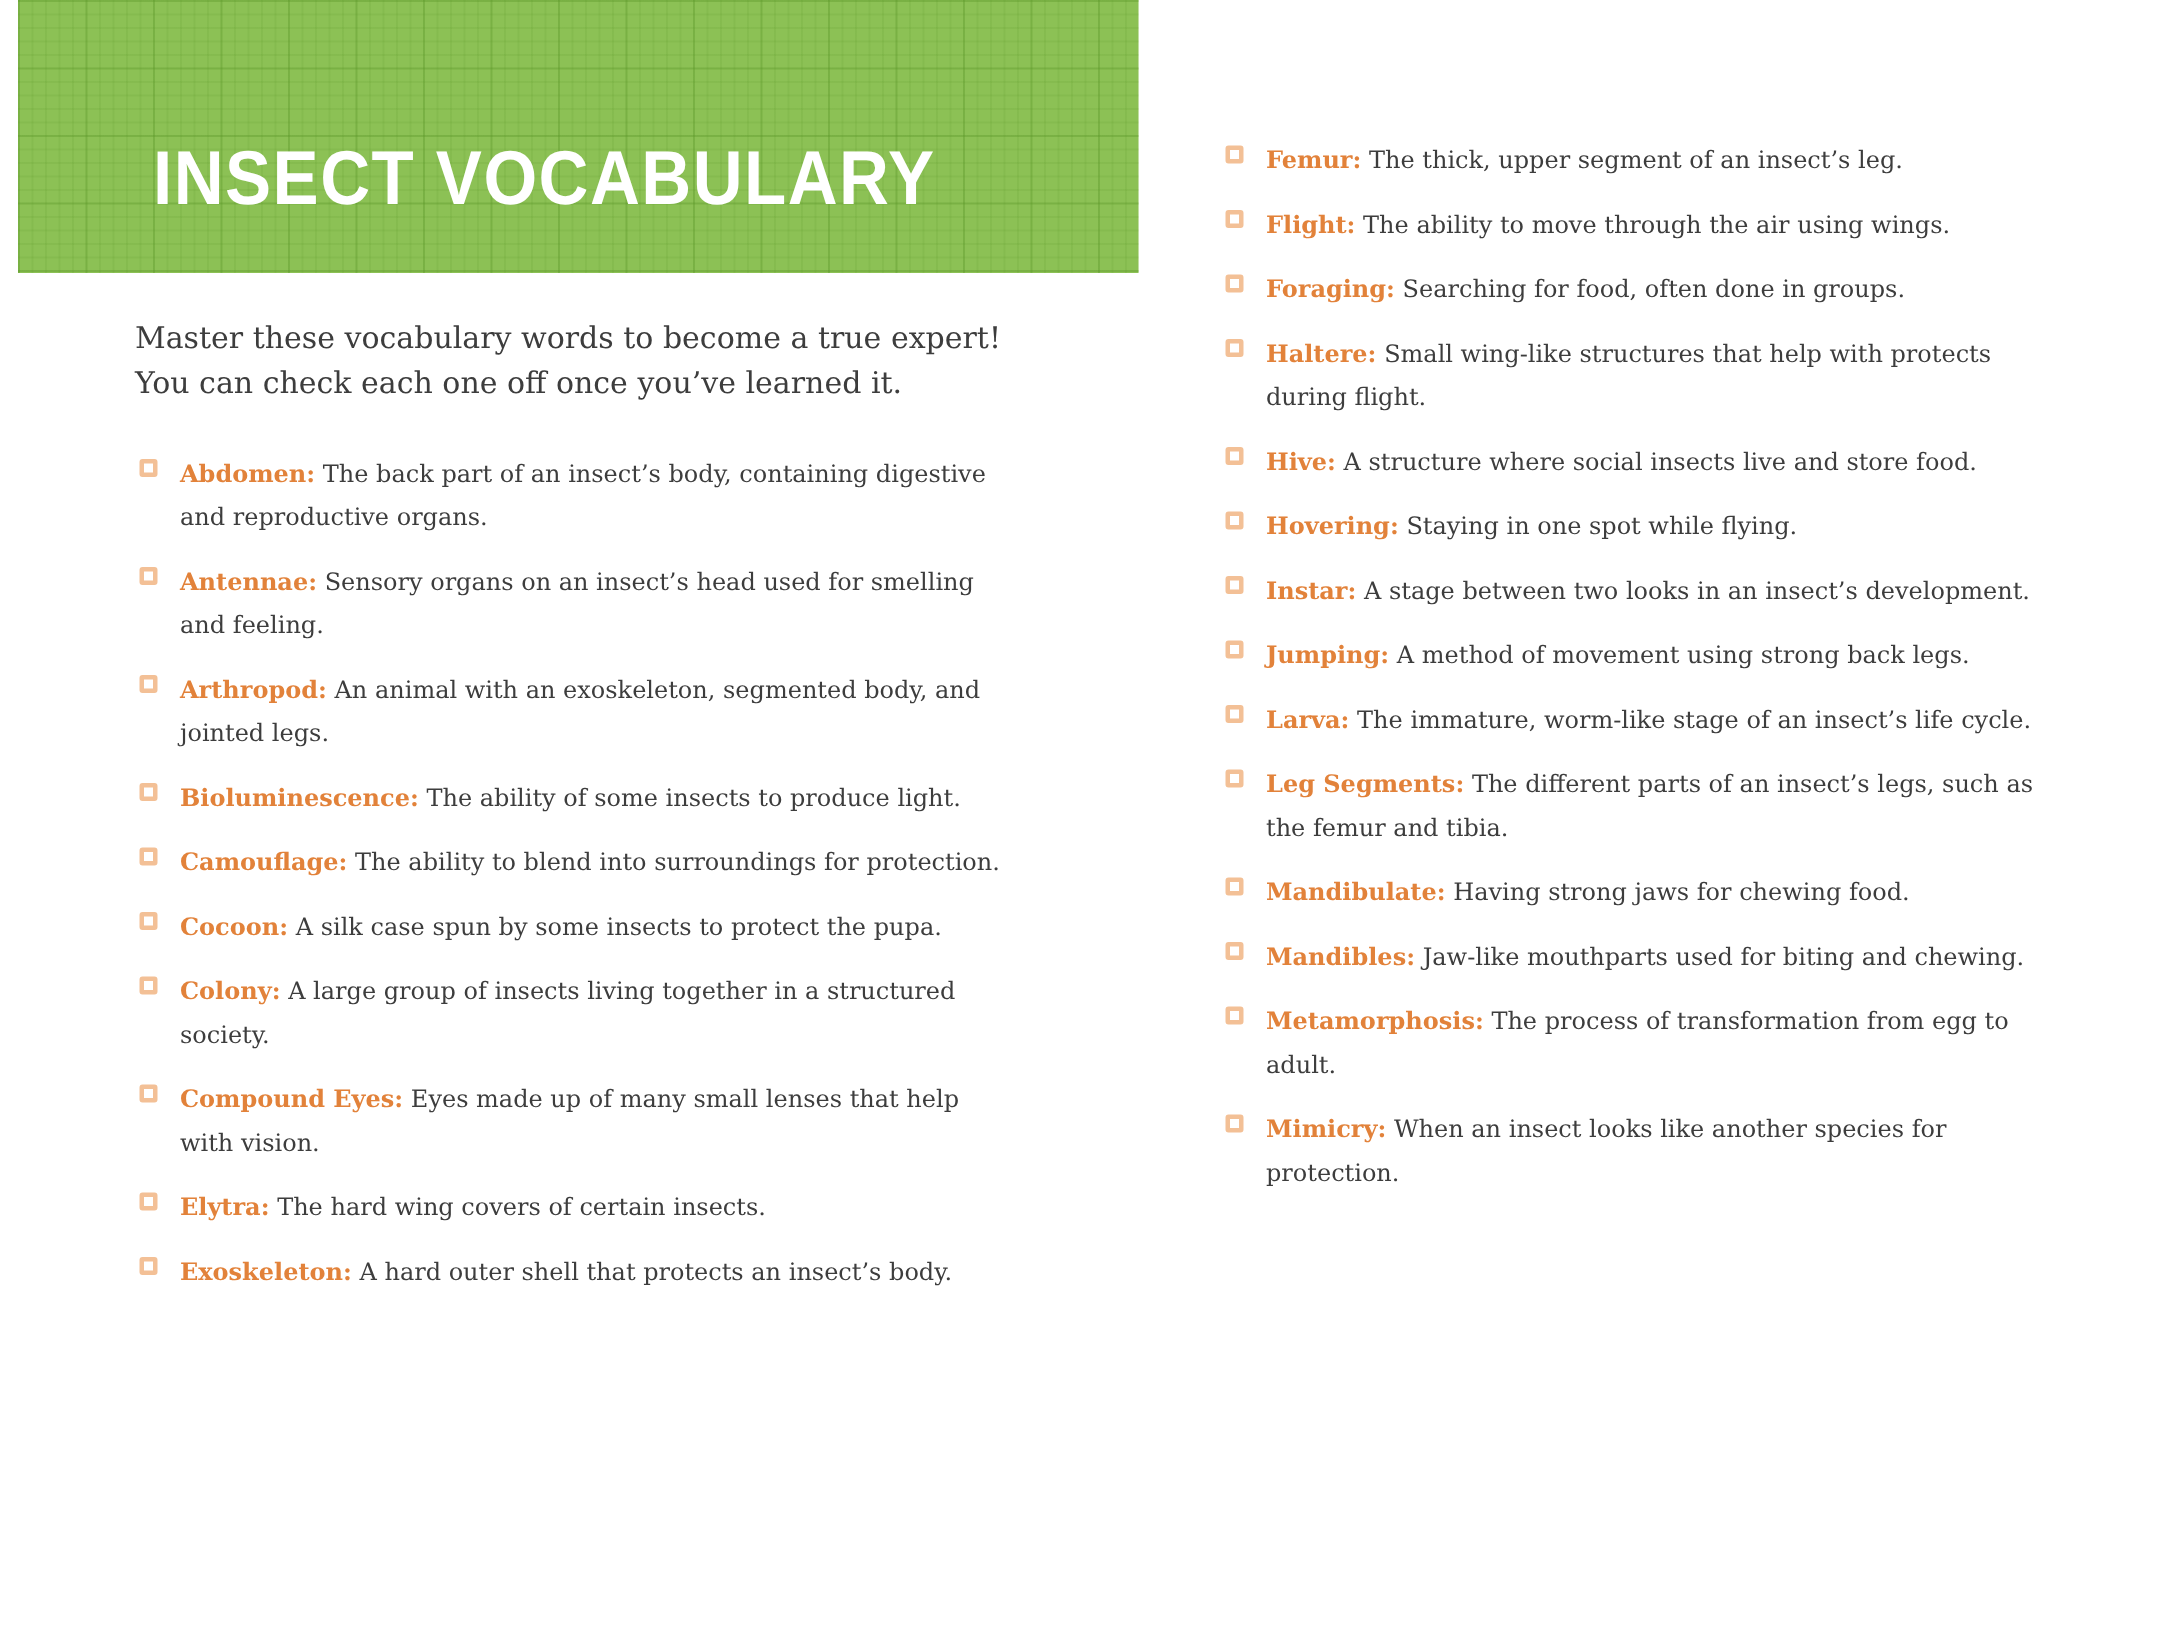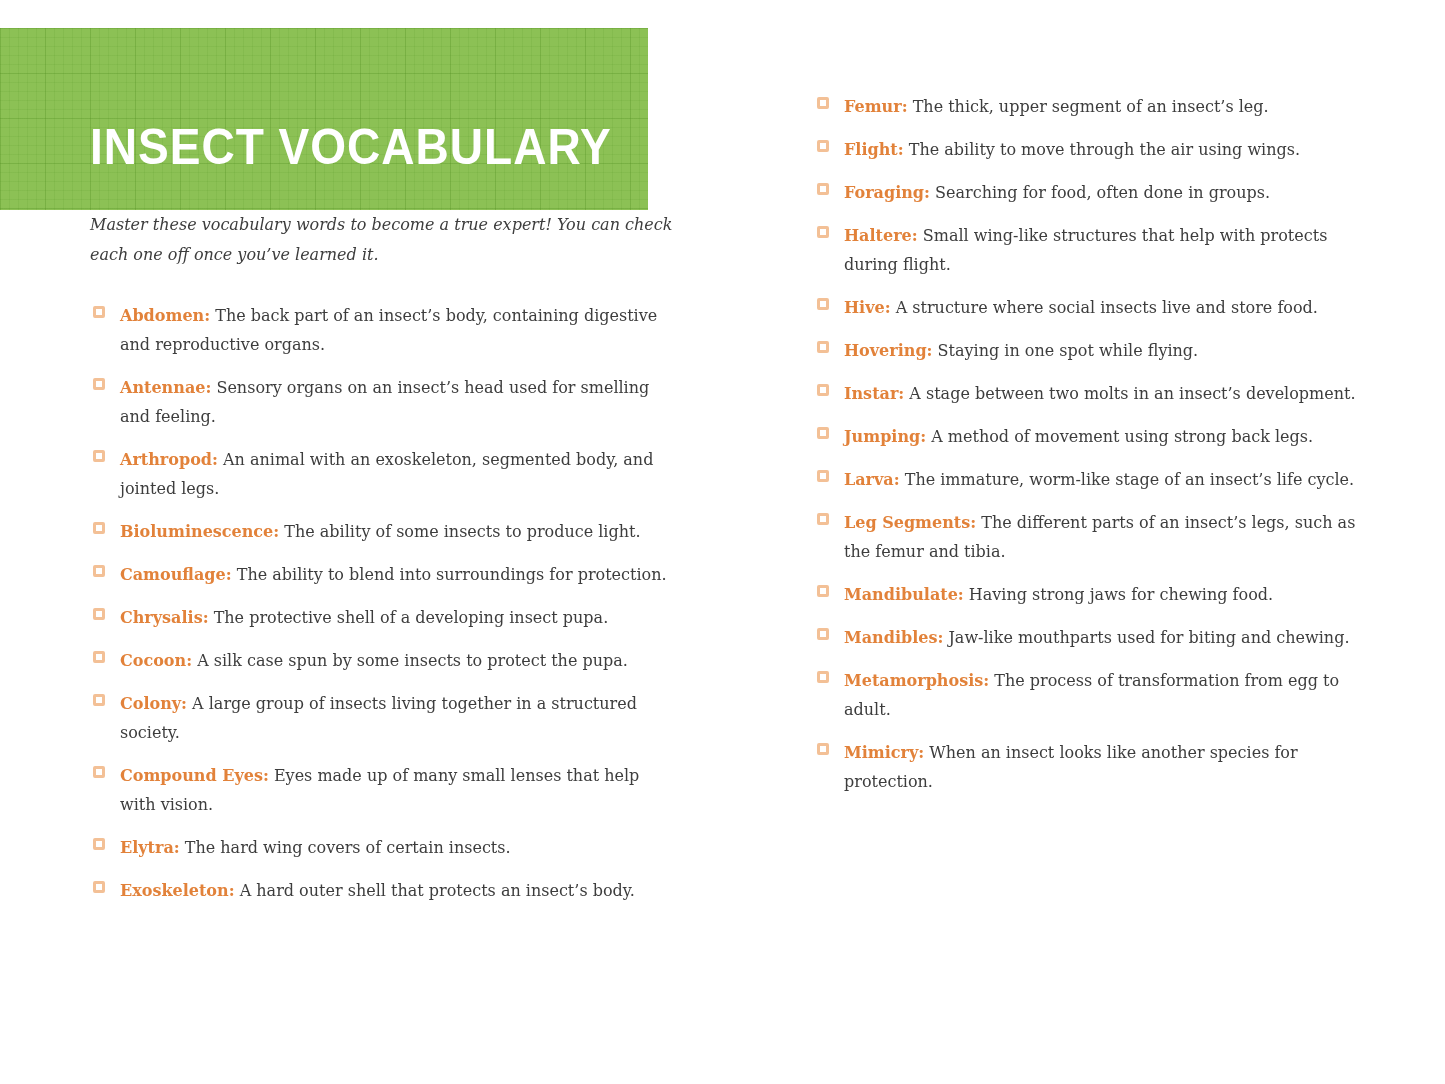--- a/index.html
+++ b/index.html
@@ -16,30 +16,29 @@
     width: 1445px;
     height: 1084px;
     position: relative;
     background: #ffffff;
     font-family: "DejaVu Serif", serif;
     overflow: hidden;
   }
 
   .header-banner {
     position: absolute;
-    left: 0; top: 0;
-    width: 648px; height: 182px;
+    left: 12px; top: 0;
+    width: 747px; height: 182px;
     background-color: var(--header-green);
     background-image:
       linear-gradient(rgba(90,150,40,0.28) 1px, transparent 1px),
       linear-gradient(90deg, rgba(90,150,40,0.28) 1px, transparent 1px),
       linear-gradient(rgba(90,150,40,0.14) 1px, transparent 1px),
       linear-gradient(90deg, rgba(90,150,40,0.14) 1px, transparent 1px);
     background-size: 45px 45px, 45px 45px, 9px 9px, 9px 9px;
-    margin-top: 28px;
   }
 
   .page-title {
     position: absolute;
     left: 90px; top: 92px;
     margin: 0;
     font-family: "Liberation Sans", sans-serif;
     font-weight: 700;
     font-size: 47px;
     line-height: 1.05;
@@ -48,24 +47,23 @@
     transform: scale(0.98, 1.08);
     transform-origin: left top;
     white-space: nowrap;
   }
 
   .intro-text {
     position: absolute;
     left: 90px; top: 210px;
     width: 585px;
     margin: 0;
-    font-size: 16px;
+    font-size: 20px;
     line-height: 30px;
     color: var(--text-dark);
-    font-style: italic;
   }
 
   .vocab-column {
     position: absolute;
     display: flex;
     flex-direction: column;
     gap: 14px;
   }
   .vocab-column.left  { left: 93px;  top: 301px; width: 577px; }
   .vocab-column.right { left: 817px; top: 92px;  width: 550px; }
@@ -122,24 +120,20 @@
   <div class="vocab-item">
     <span class="checkbox"></span>
     <p class="item-text"><span class="term">Bioluminescence:</span> <span class="def">The ability of some insects to produce light.</span></p>
   </div>
 
   <div class="vocab-item">
     <span class="checkbox"></span>
     <p class="item-text"><span class="term">Camouflage:</span> <span class="def">The ability to blend into surroundings for protection.</span></p>
   </div>
 
-  <div class="vocab-item">
-    <span class="checkbox"></span>
-    <p class="item-text"><span class="term">Chrysalis:</span> <span class="def">The protective shell of a developing insect pupa.</span></p>
-  </div>
 
   <div class="vocab-item">
     <span class="checkbox"></span>
     <p class="item-text"><span class="term">Cocoon:</span> <span class="def">A silk case spun by some insects to protect the pupa.</span></p>
   </div>
 
   <div class="vocab-item">
     <span class="checkbox"></span>
     <p class="item-text"><span class="term">Colony:</span> <span class="def">A large group of insects living together in a structured society.</span></p>
   </div>
@@ -185,21 +179,21 @@
     <p class="item-text"><span class="term">Hive:</span> <span class="def">A structure where social insects live and store food.</span></p>
   </div>
 
   <div class="vocab-item">
     <span class="checkbox"></span>
     <p class="item-text"><span class="term">Hovering:</span> <span class="def">Staying in one spot while flying.</span></p>
   </div>
 
   <div class="vocab-item">
     <span class="checkbox"></span>
-    <p class="item-text"><span class="term">Instar:</span> <span class="def">A stage between two molts in an insect’s development.</span></p>
+    <p class="item-text"><span class="term">Instar:</span> <span class="def">A stage between two looks in an insect’s development.</span></p>
   </div>
 
   <div class="vocab-item">
     <span class="checkbox"></span>
     <p class="item-text"><span class="term">Jumping:</span> <span class="def">A method of movement using strong back legs.</span></p>
   </div>
 
   <div class="vocab-item">
     <span class="checkbox"></span>
     <p class="item-text"><span class="term">Larva:</span> <span class="def">The immature, worm-like stage of an insect’s life cycle.</span></p>

